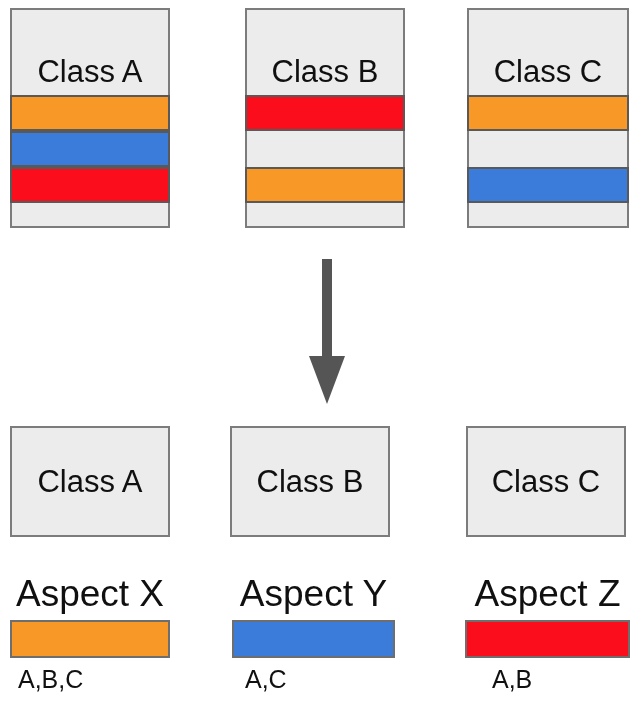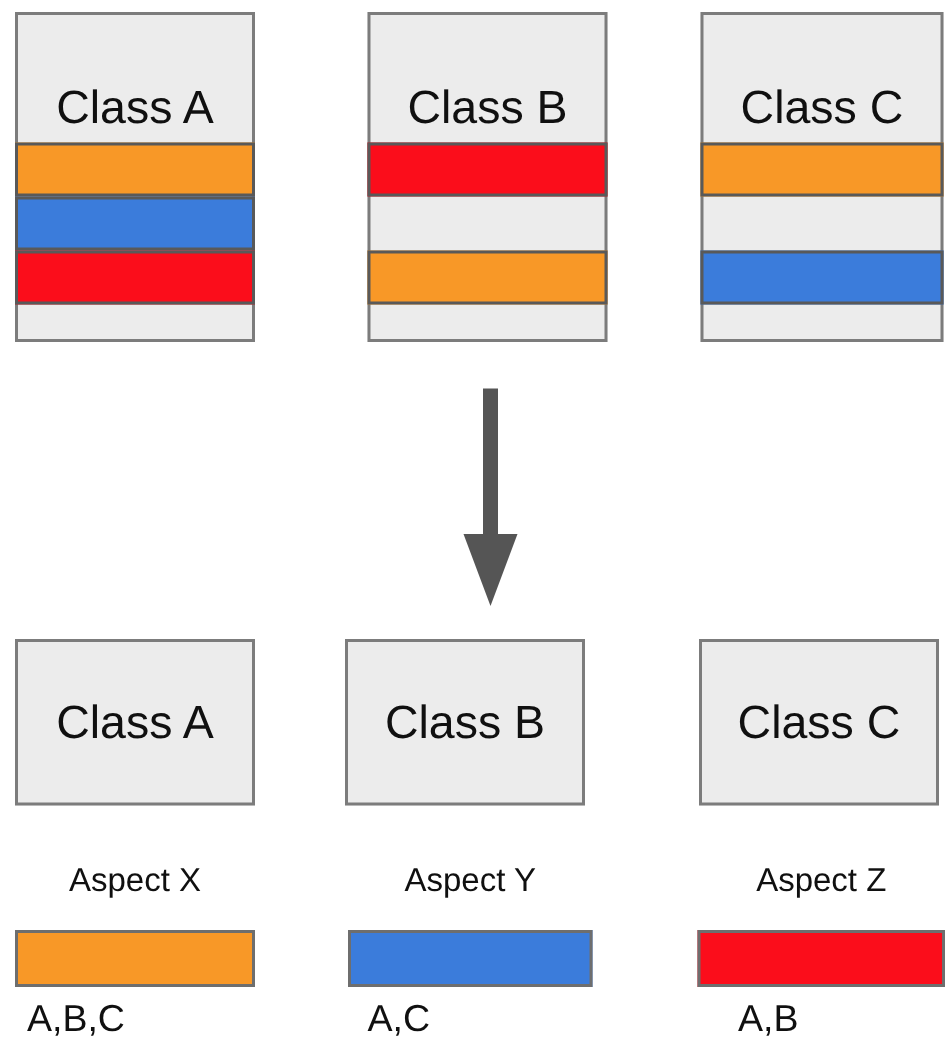--- a/index.html
+++ b/index.html
@@ -51,22 +51,22 @@
   .plain.col-c { left: 466px; }
 
   
   .aspect { position: absolute; top: 578px; }
   .aspect.col-x { left: 10px;  width: 160px; }
   .aspect.col-y { left: 232px; width: 163px; }
   .aspect.col-z { left: 465px; width: 165px; }
   .aspect-label {
     height: 42px;
     display: flex; align-items: flex-end; justify-content: center;
-    box-sizing: border-box; padding-bottom: 22px;
-    font-size: 22px; line-height: 1;
+    box-sizing: border-box; padding-bottom: 8px;
+    font-size: 37px; line-height: 1;
   }
   .aspect-bar {
     height: 38px;
     box-sizing: border-box;
     border: 2px solid #6E6E6E;
   }
   .aspect-members {
     margin-top: 9px;
     font-size: 25px; line-height: 1;
   }

